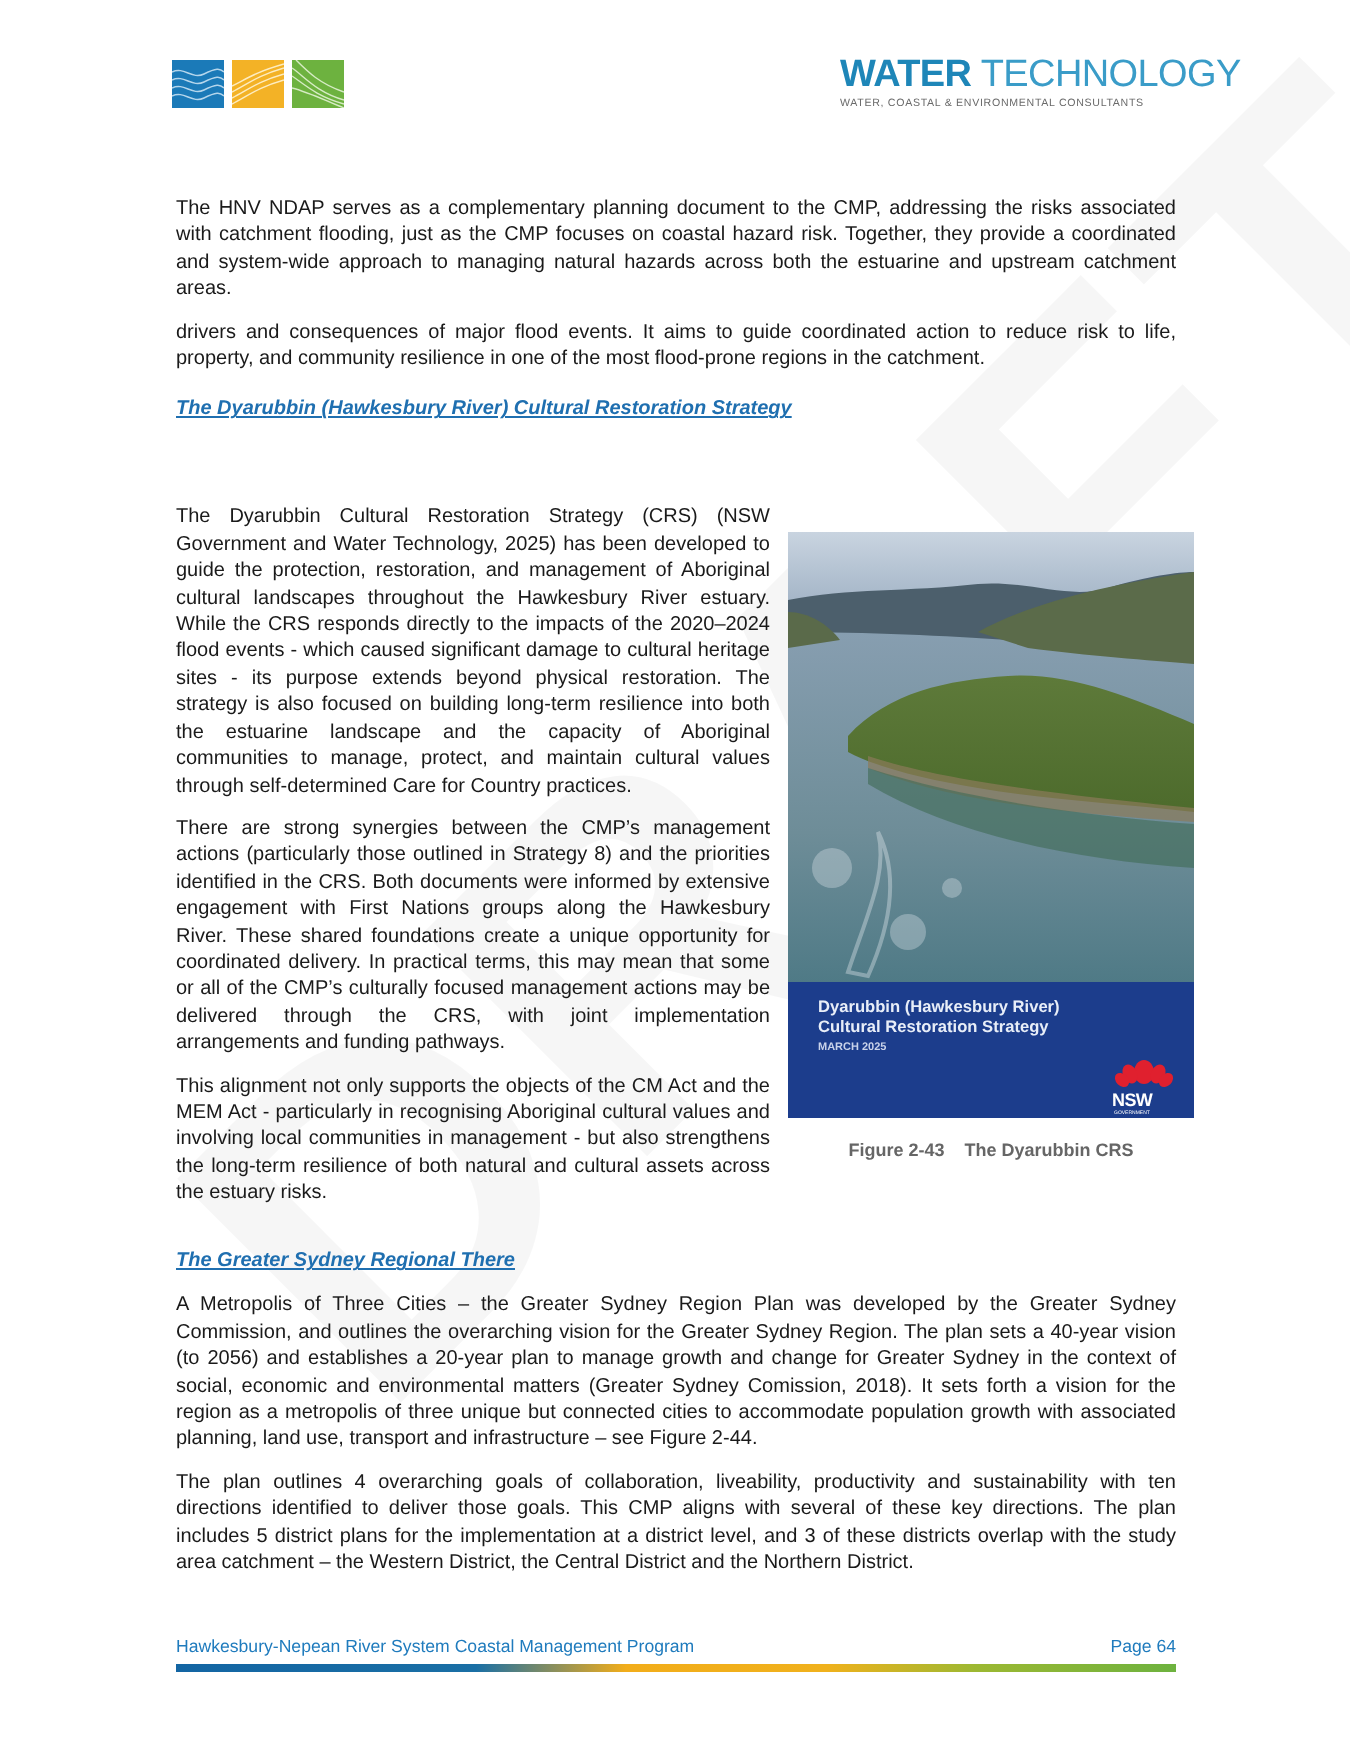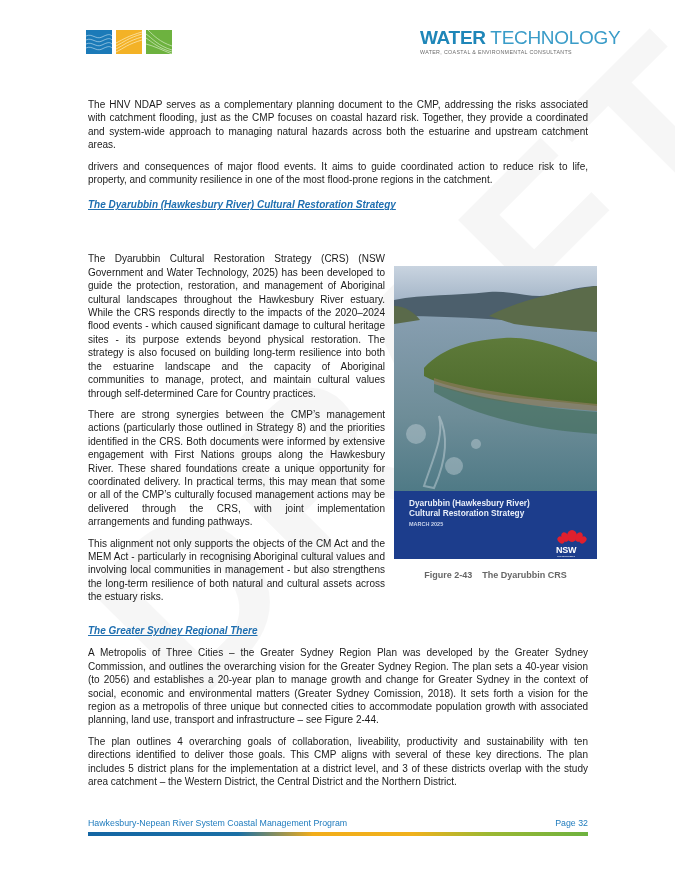--- a/index.html
+++ b/index.html
@@ -165,16 +165,16 @@
   </div>
 
   <div class="h-link">The Greater Sydney Regional There</div>
   <p>A Metropolis of Three Cities – the Greater Sydney Region Plan was developed by the Greater Sydney Commission, and outlines the overarching vision for the Greater Sydney Region. The plan sets a 40-year vision (to 2056) and establishes a 20-year plan to manage growth and change for Greater Sydney in the context of social, economic and environmental matters (Greater Sydney Comission, 2018). It sets forth a vision for the region as a metropolis of three unique but connected cities to accommodate population growth with associated planning, land use, transport and infrastructure – see Figure 2-44.</p>
   <p>The plan outlines 4 overarching goals of collaboration, liveability, productivity and sustainability with ten directions identified to deliver those goals. This CMP aligns with several of these key directions.  The plan includes 5 district plans for the implementation at a district level, and 3 of these districts overlap with the study area catchment – the Western District, the Central District and the Northern District.</p>
 </div>
 
 <div class="footer">
   <div class="footer-row footer-line">
     <span>Hawkesbury-Nepean River System Coastal Management Program</span>
-    <span>Page 32</span>
+    <span>Page 64</span>
   </div>
   <div class="footer-bar"></div>
 </div>
 
 </body></html>

